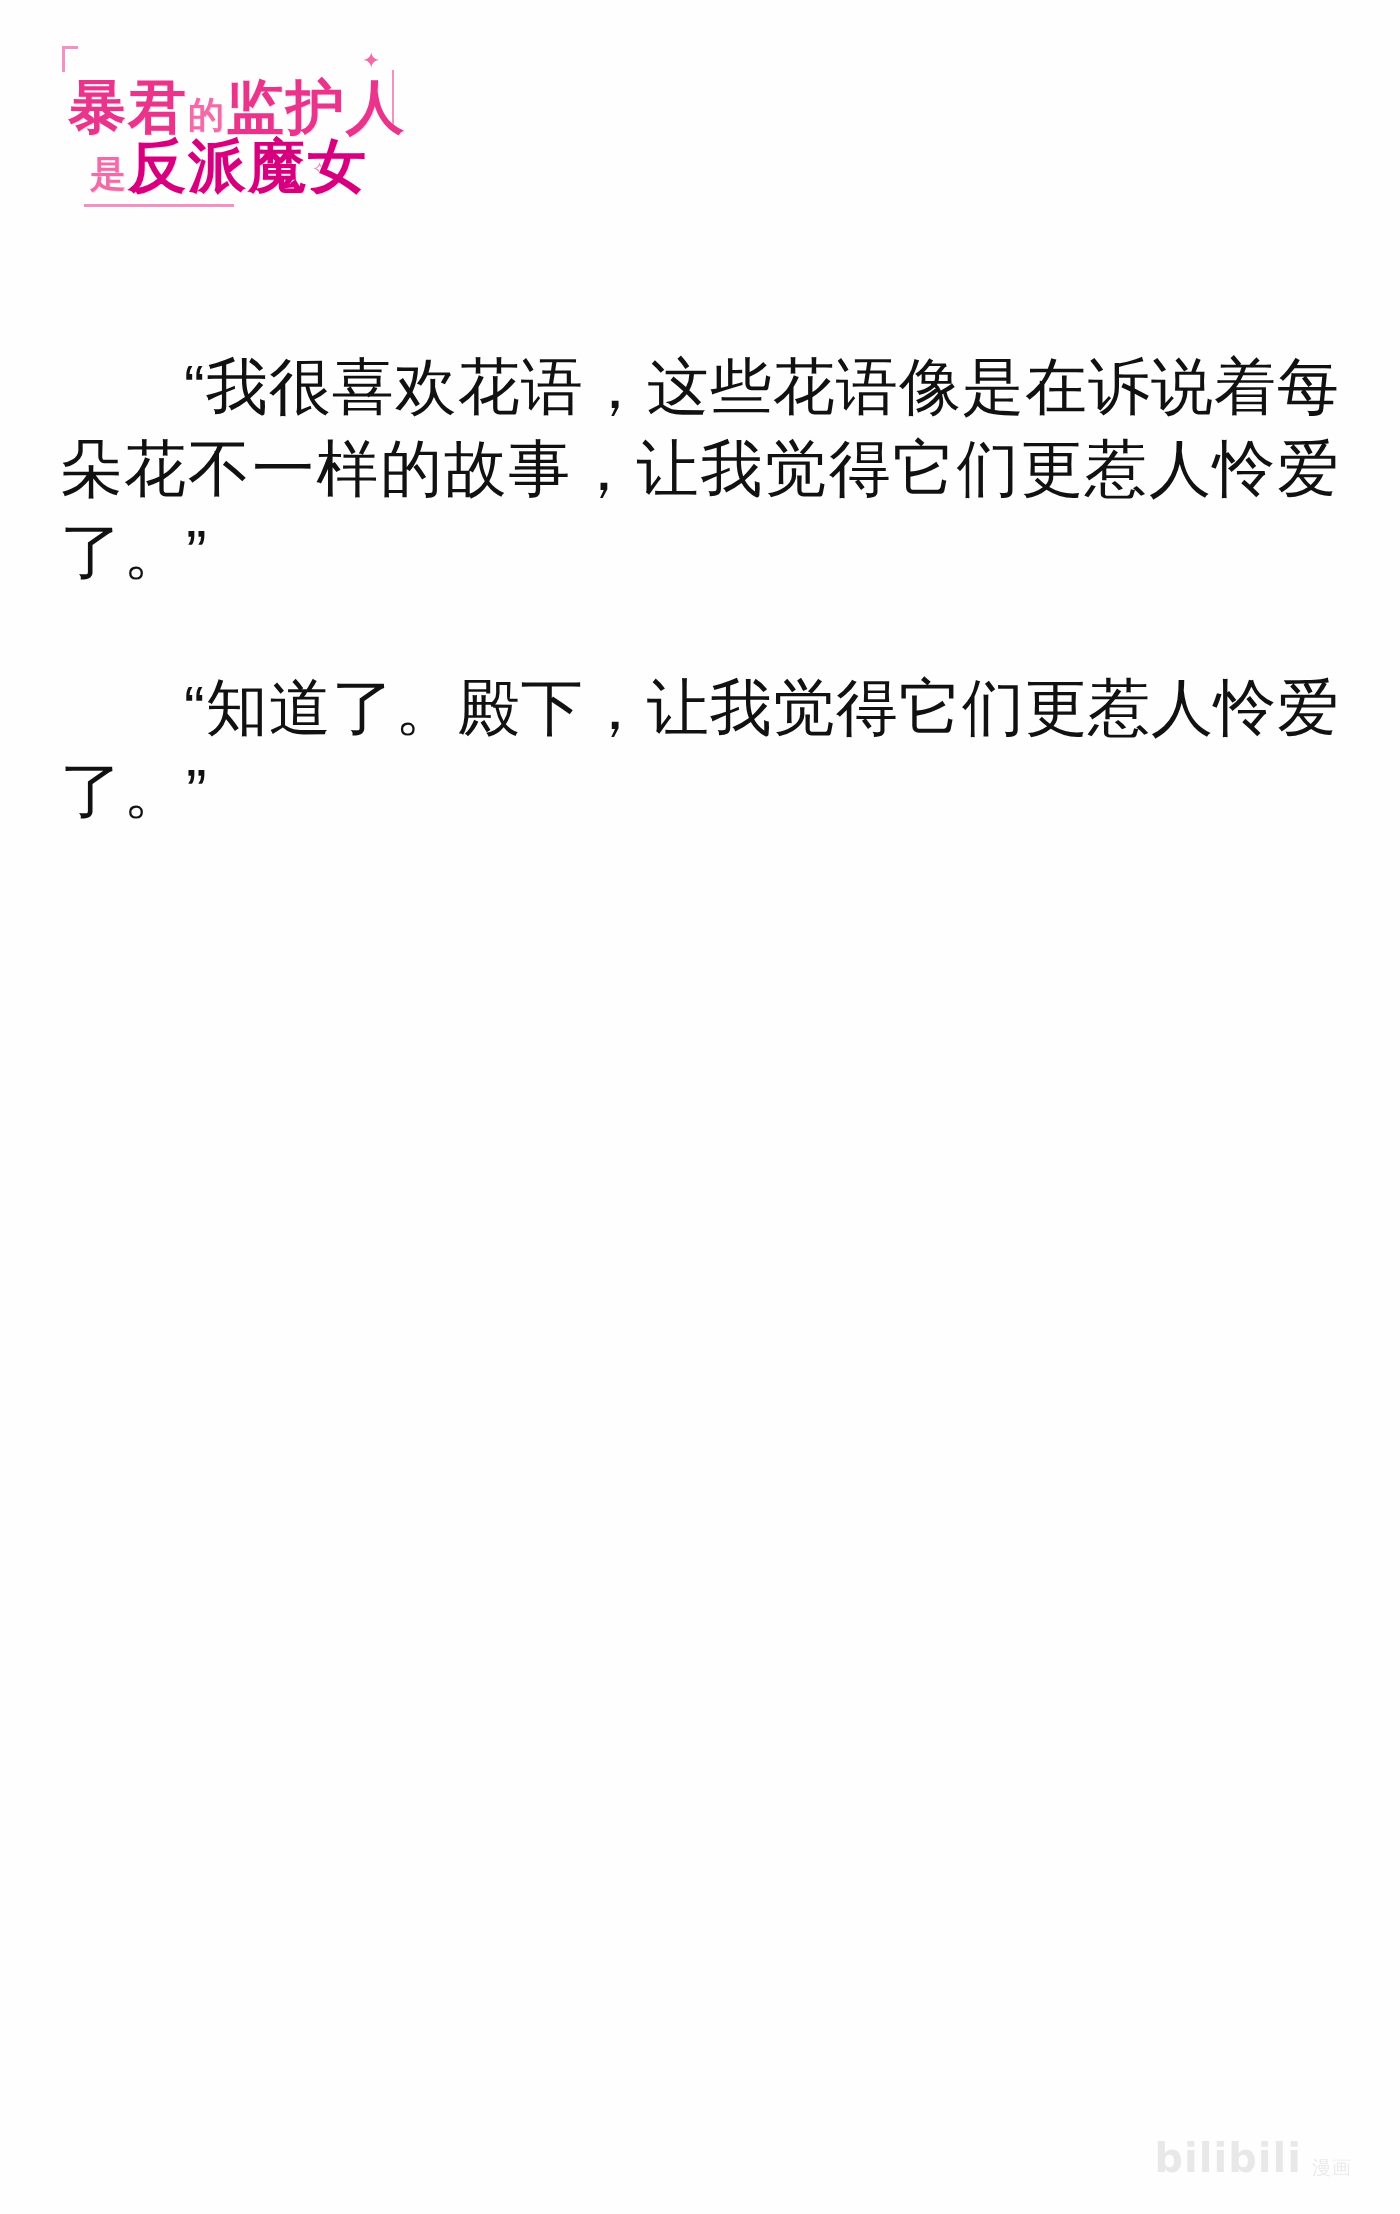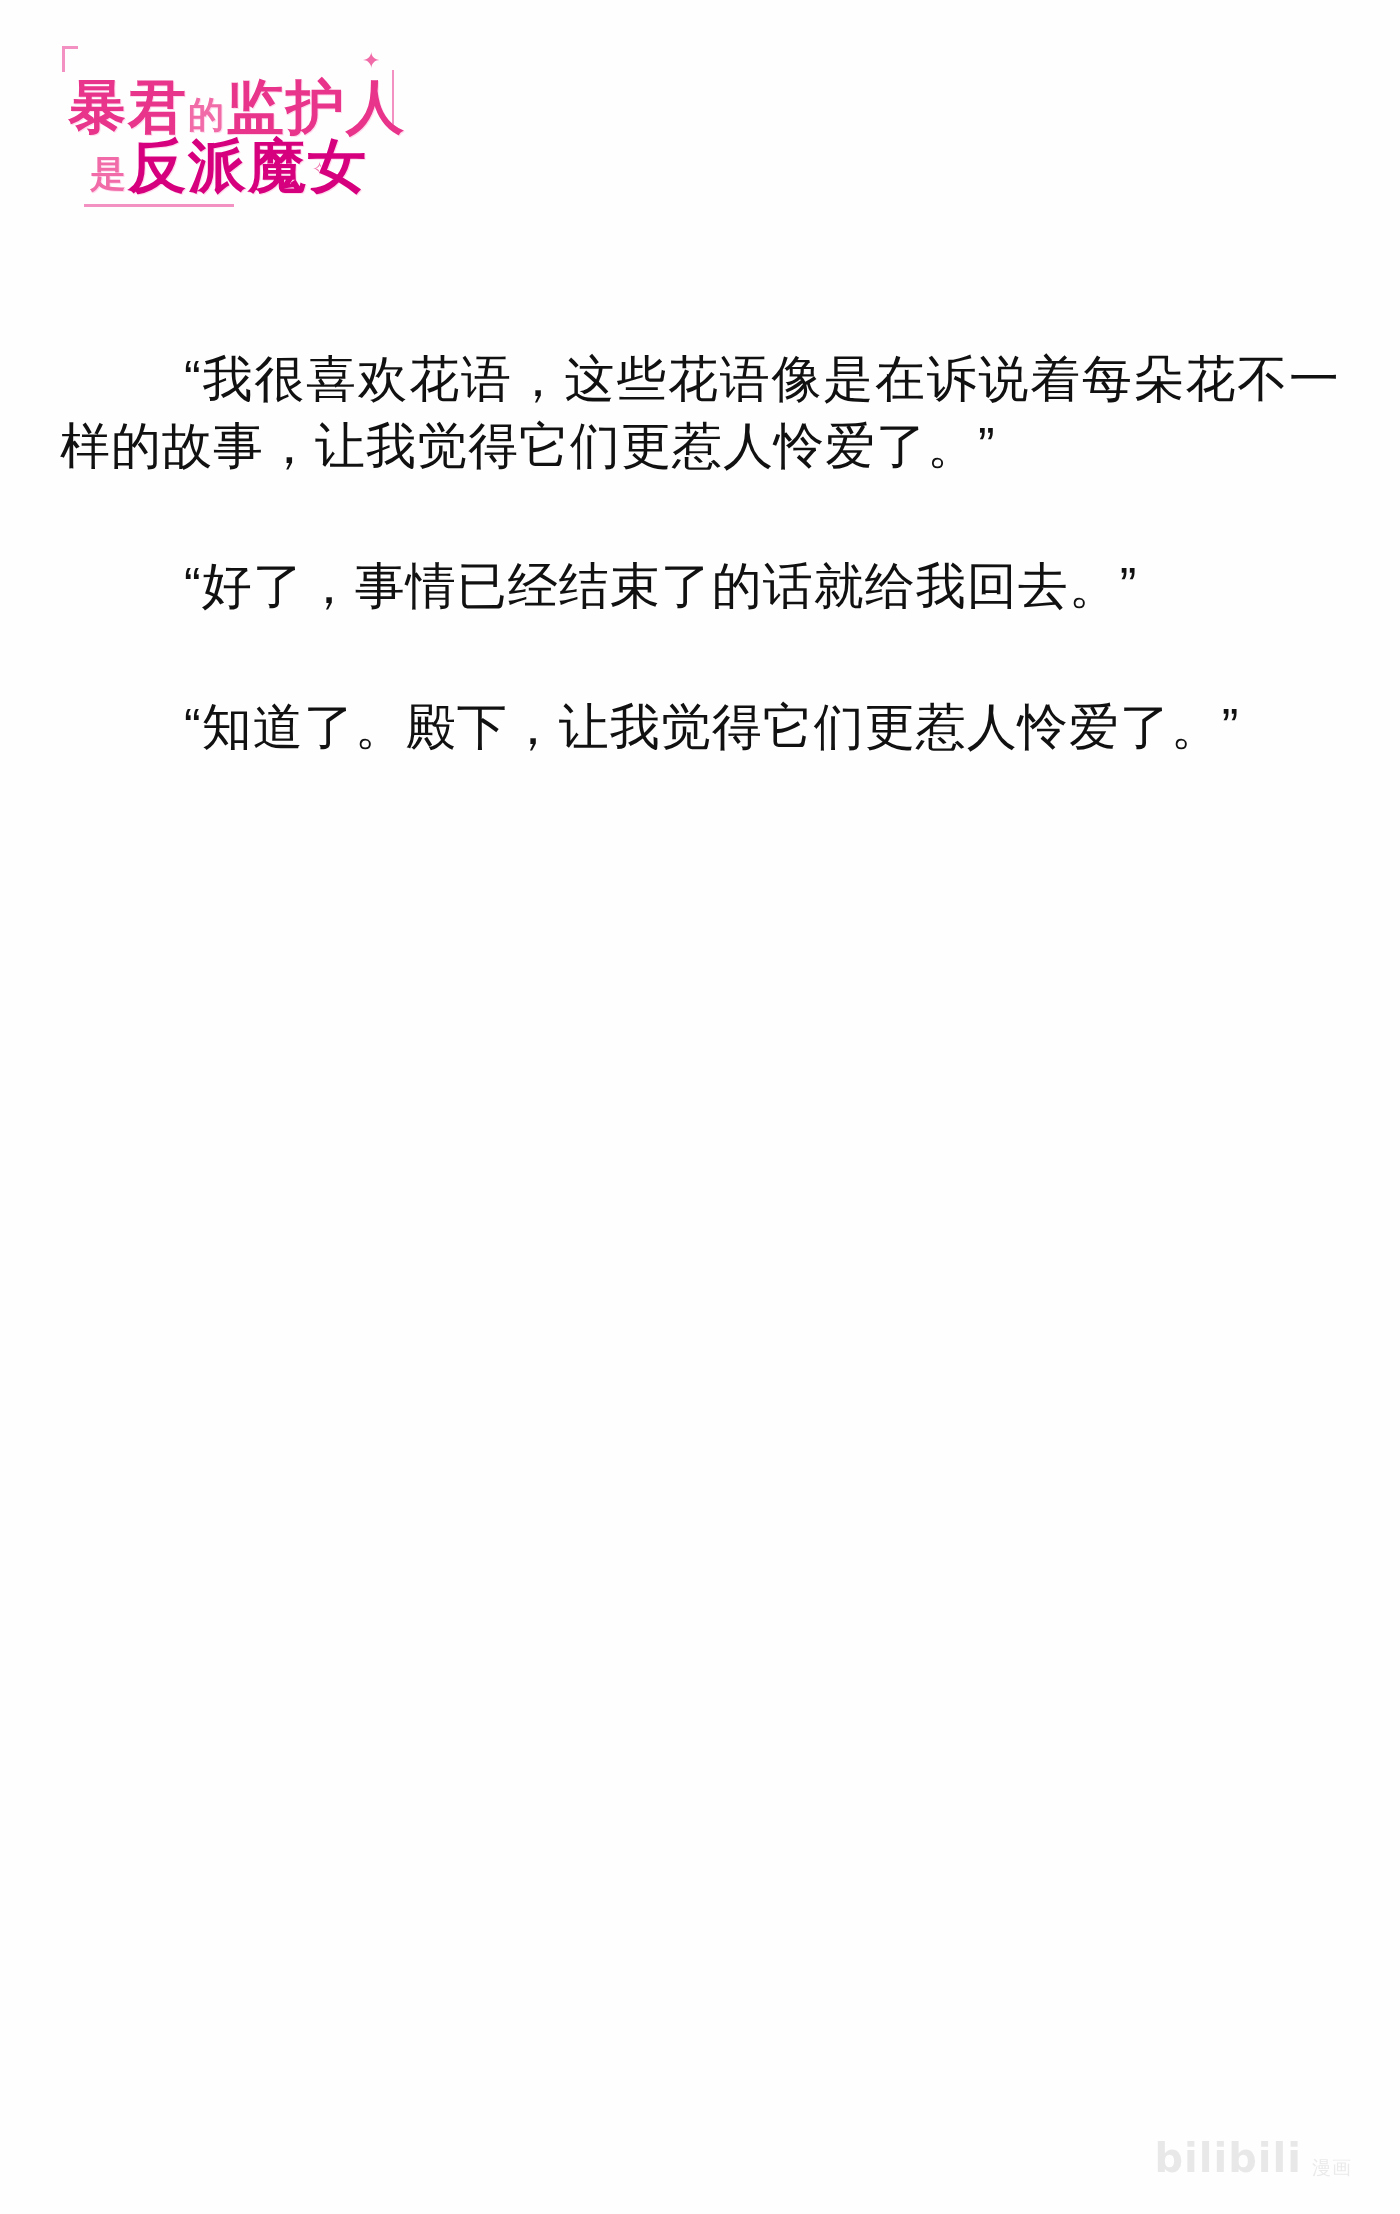--- a/index.html
+++ b/index.html
@@ -81,21 +81,21 @@
 
   
   .content {
     position: absolute;
     left: 60px;
     top: 346px;
     width: 1280px;
   }
   .para {
     font-family: "Liberation Sans", "DejaVu Sans", sans-serif;
-    font-size: 50px;
+    font-size: 62px;
     line-height: 1.33;
     color: #111111;
     text-indent: 124px;
     letter-spacing: 1px;
     margin: 0 0 74px 0;
     text-align: justify;
     word-break: break-all;
   }
 
   
@@ -141,21 +141,20 @@
     <div class="logo-line logo-line1">
       <span>暴君</span><span class="small">的</span><span>监护人</span>
     </div>
     <div class="logo-line logo-line2">
       <span class="small">是</span><span>反派魔女</span>
     </div>
   </div>
 
   <div class="content">
     <p class="para">“我很喜欢花语，这些花语像是在诉说着每朵花不一样的故事，让我觉得它们更惹人怜爱了。”</p>
-    <p class="para">“好了，事情已经结束了的话就给我回去。”</p>
     <p class="para">“知道了。殿下，让我觉得它们更惹人怜爱了。”</p>
   </div>
 
   <div class="watermark">
     <span class="wm-logo">bilibili</span>
     <span class="wm-text">漫画</span>
   </div>
 
 </div>
 

